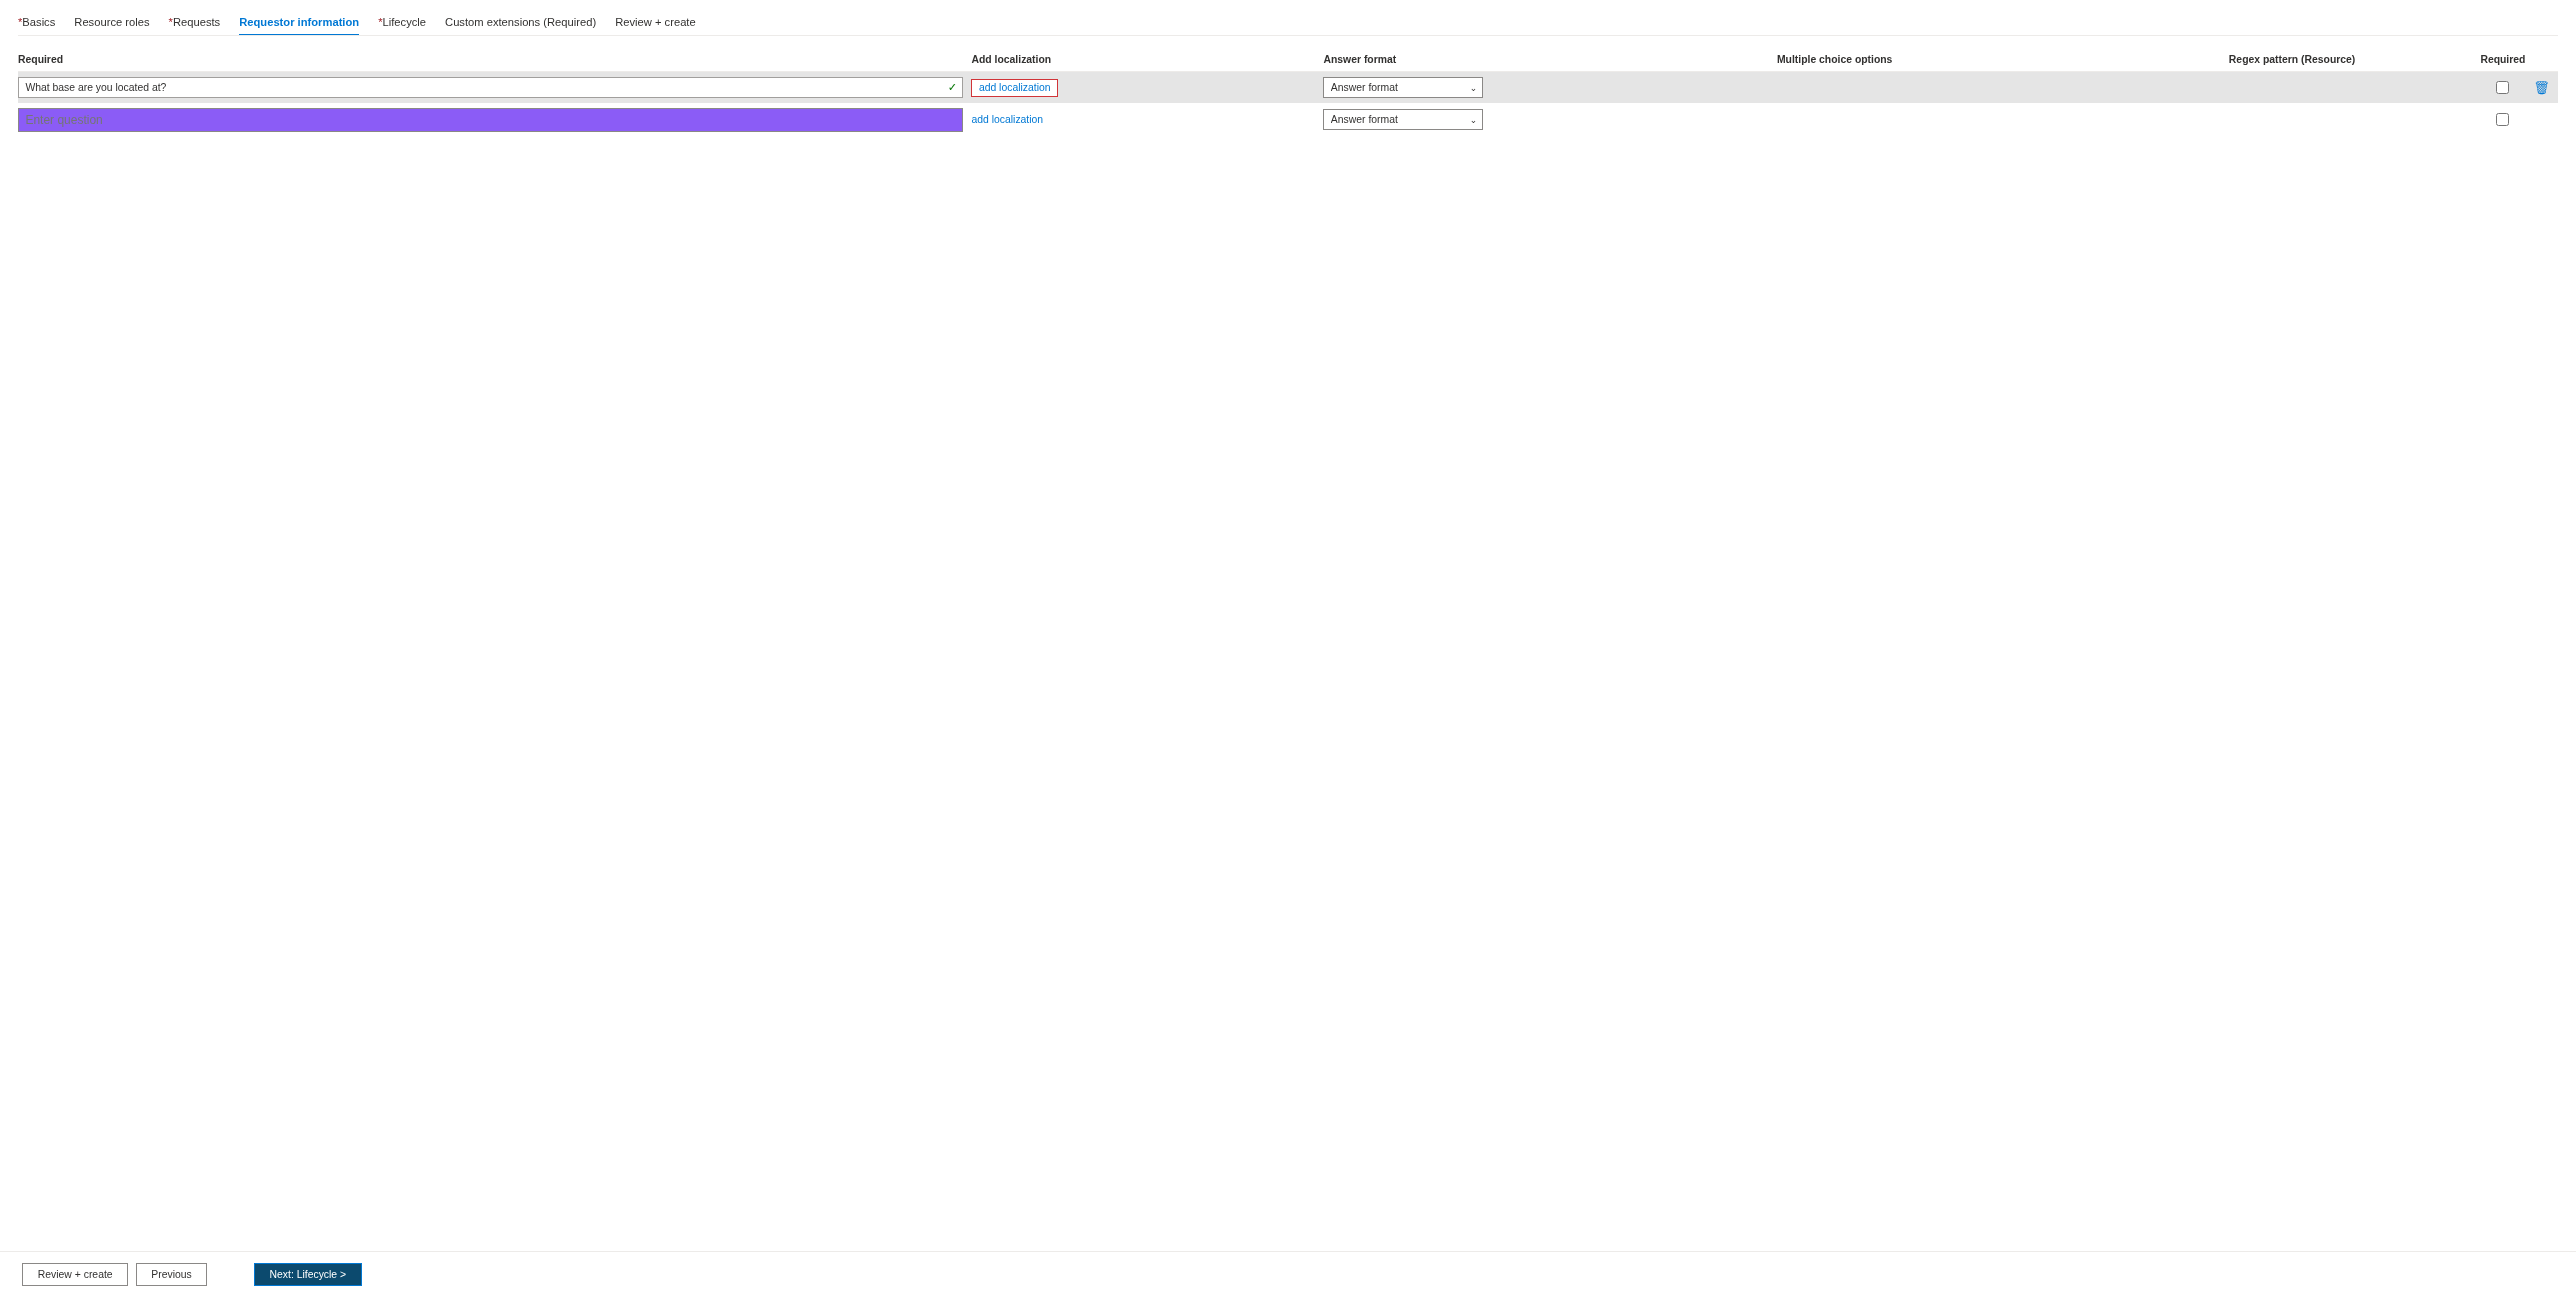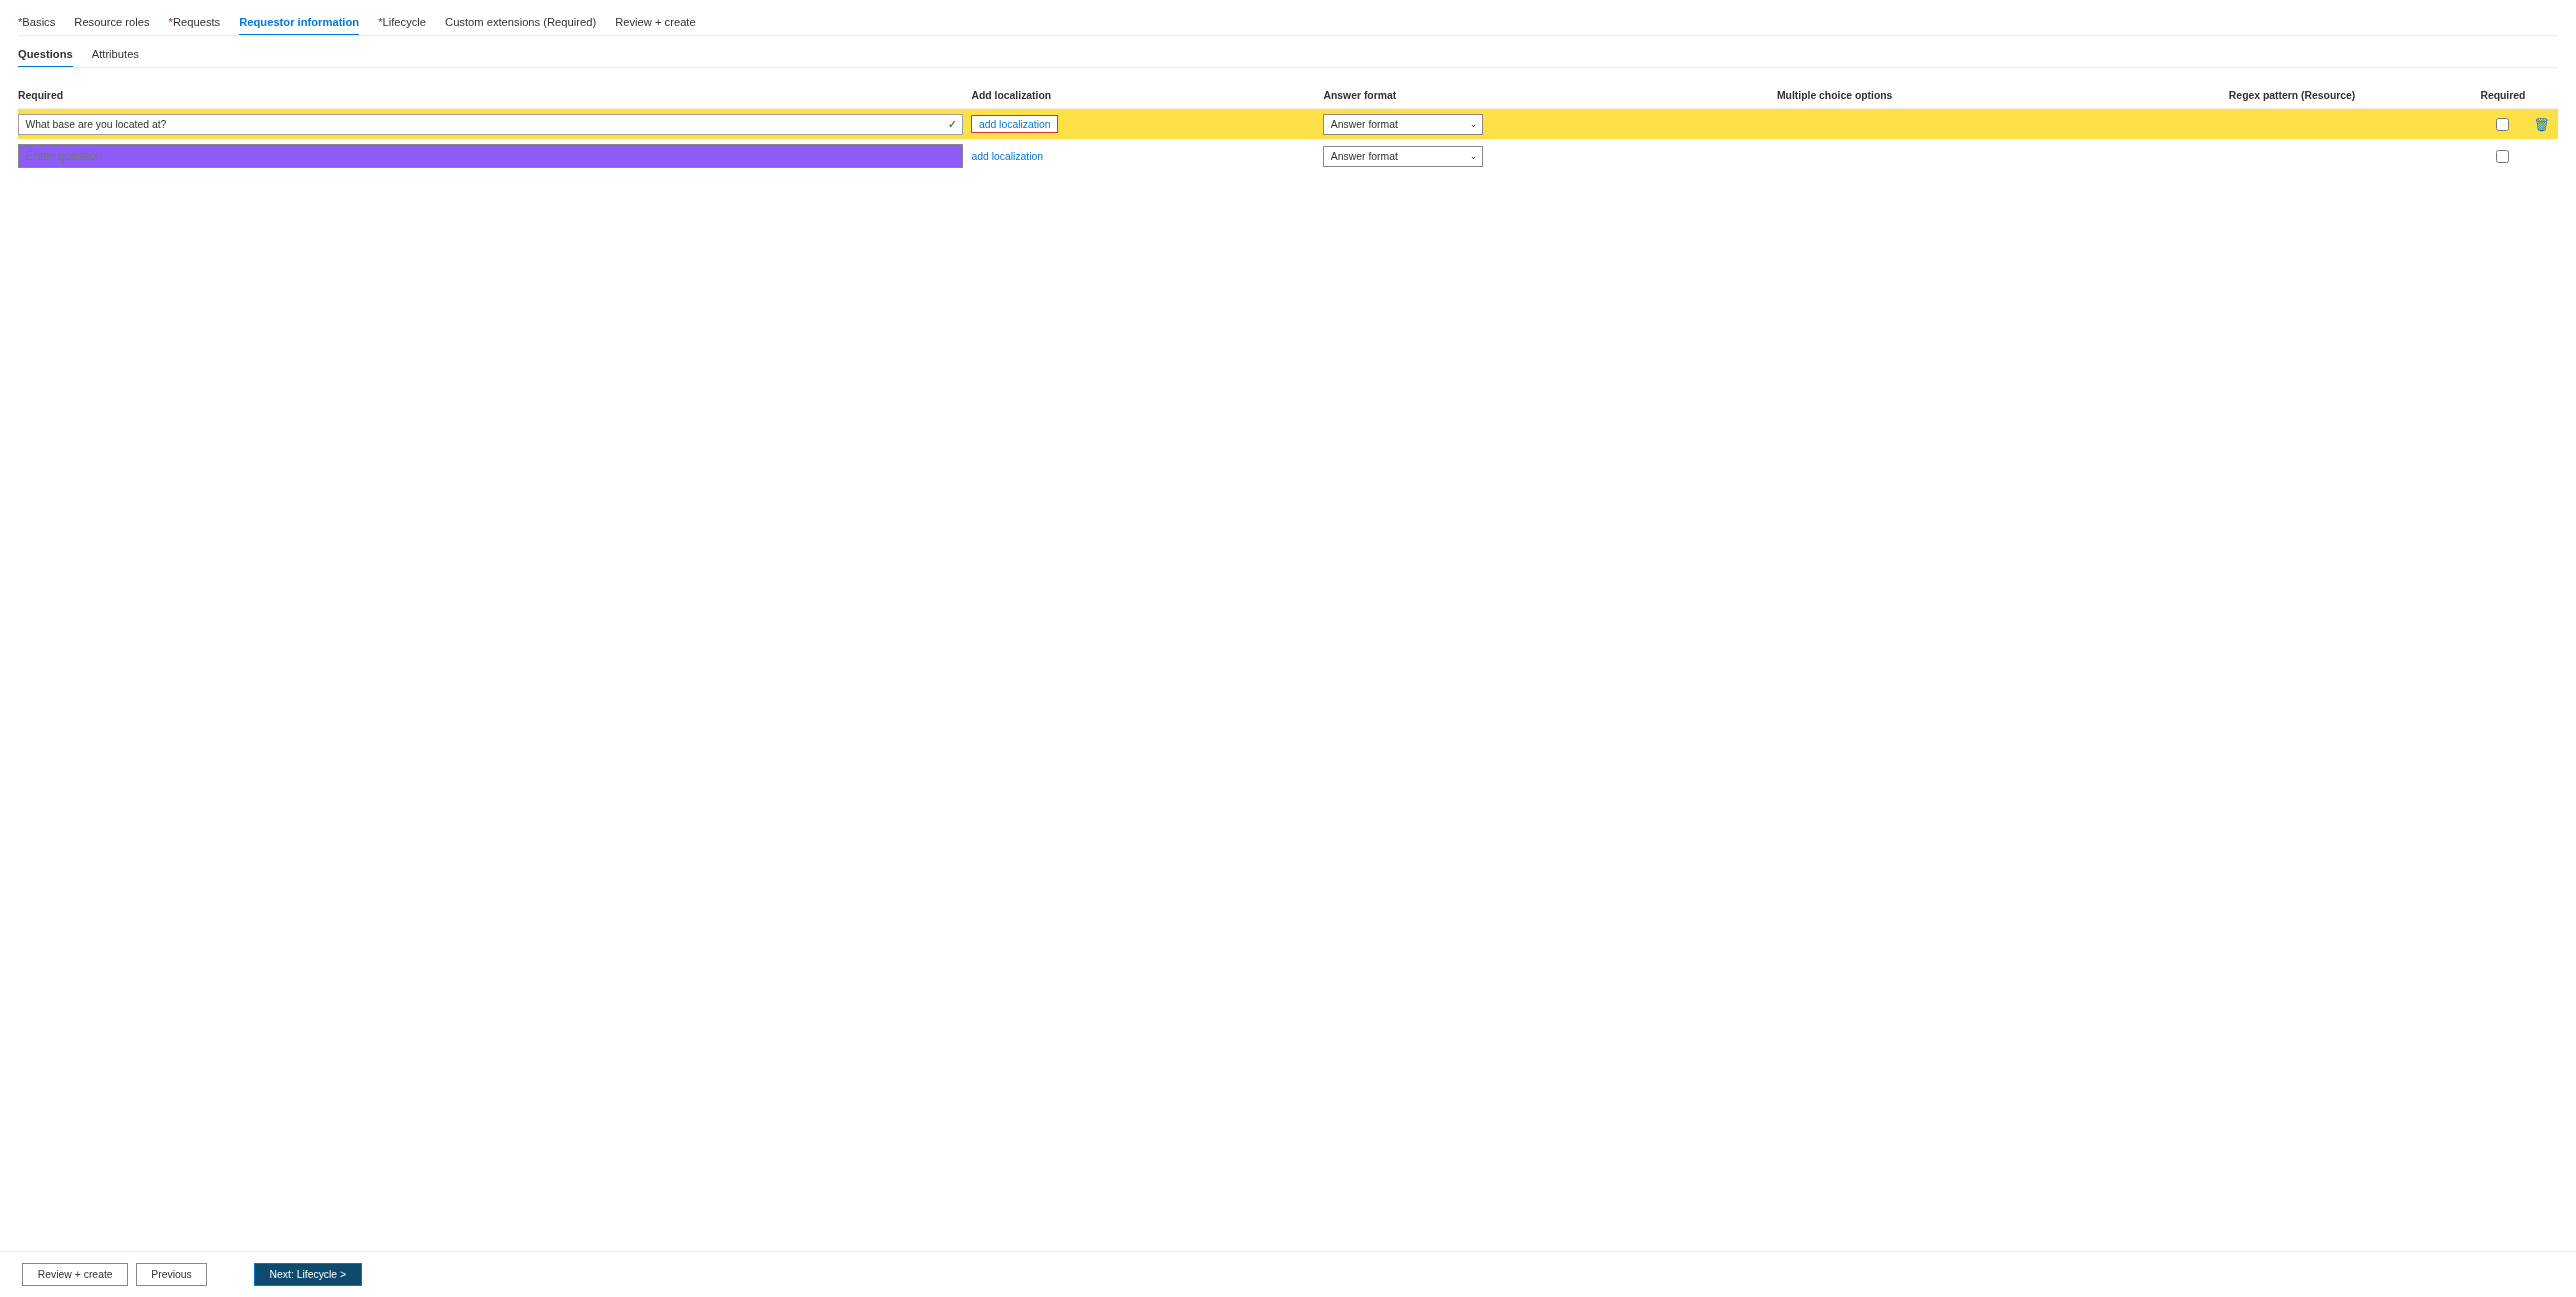--- a/index.html
+++ b/index.html
@@ -90,21 +90,21 @@
     .col-question { width: 38%; }
     .col-localization { width: 14%; }
     .col-answer-format { width: 18%; }
     .col-multiple-choice { width: 18%; }
     .col-regex { width: 10%; }
     .col-required { width: 5%; }
     .col-delete { width: 4%; }
 
     
     .row-filled {
-      background: #fde047;
+      background: #e5e5e5;
     }
 
     
     .question-input {
       width: 100%;
       border: 0.8px solid #8a8886;
       padding: 4px 6.4px;
       font-size: 12px;
       color: #323130;
       outline: none;
@@ -252,28 +252,20 @@
     <span class="nav-tab">
       <span>Custom extensions (Required)</span>
     </span>
 
     <span class="nav-tab">
       <span>Review + create</span>
     </span>
   </nav>
 
 
-  <div class="sub-tabs">
-    <span class="sub-tab active">
-      <span>Questions</span>
-    </span>
-    <span class="sub-tab">
-      <span>Attributes</span>
-    </span>
-  </div>
 
   <table class="questions-table">
     <thead>
       <tr>
         <th class="col-question">Required</th>
         <th class="col-localization">Add localization</th>
         <th class="col-answer-format">Answer format</th>
         <th class="col-multiple-choice">Multiple choice options</th>
         <th class="col-regex">Regex pattern (Resource)</th>
         <th class="col-required">Required</th>

